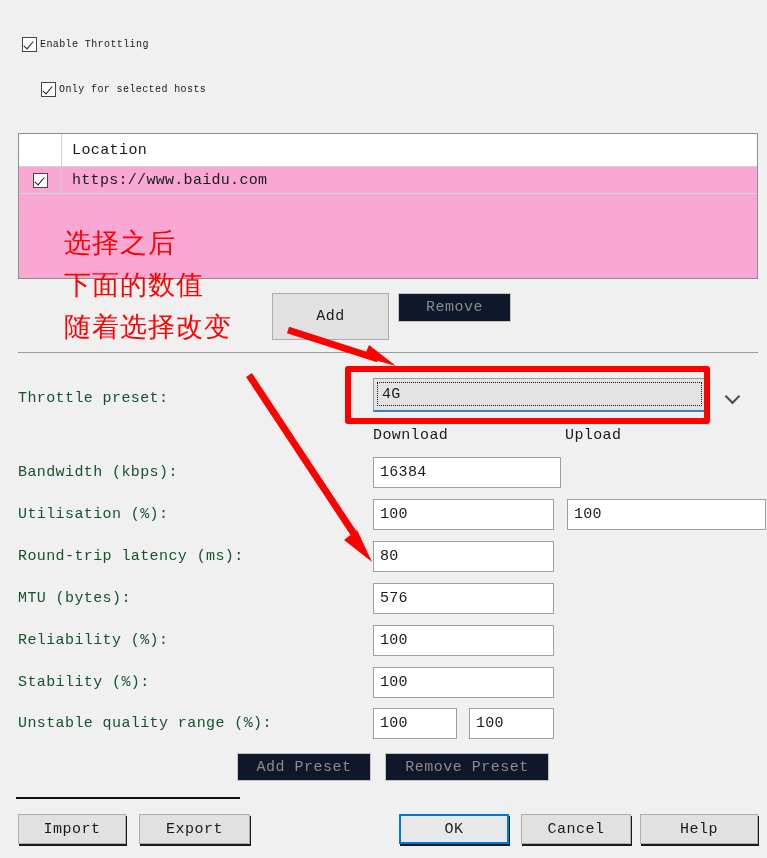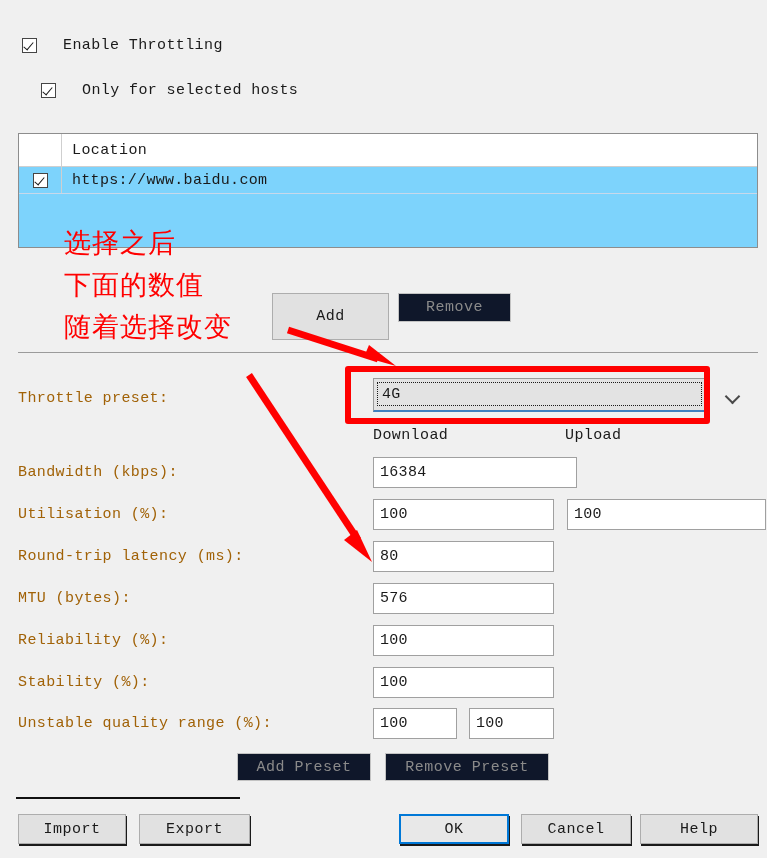--- a/index.html
+++ b/index.html
@@ -42,34 +42,34 @@
     position: absolute;
     left: 3px;
     top: 1px;
     width: 4px;
     height: 9px;
     border: solid #1a1a1a;
     border-width: 0 1.6px 1.6px 0;
     transform: rotate(40deg);
   }
   .cblabel {
-    margin-left: 26px;
-    font-size: 15px;
+    margin-left: 3px;
+    font-size: 10px;
     letter-spacing: 0.4px;
     white-space: nowrap;
   }
 
   
   .table {
     position: absolute;
     left: 18px;
     top: 133px;
     width: 740px;
-    height: 115px;
-    background: #7dd3fc;
+    height: 146px;
+    background: #f9a8d4;
     border: 1px solid #8d8d8d;
     box-sizing: border-box;
     overflow: hidden;
   }
   .thead {
     display: flex;
     height: 32px;
     border-bottom: 1px solid #cfcfcf;
     background: #ffffff;
   }
@@ -150,21 +150,21 @@
     height: 0;
     border-top: 2px solid #111111;
   }
 
   
   .flabel {
     position: absolute;
     font-size: 15px;
     letter-spacing: 0.4px;
     white-space: nowrap;
-    color: #a16207;
+    color: #14532d;
   }
   .colhdr {
     position: absolute;
     font-size: 15px;
     letter-spacing: 0.4px;
     color: #1a1a1a;
   }
   .tinput {
     position: absolute;
     background: #ffffff;
@@ -307,21 +307,21 @@
     </div>
     <div class="combo-arrow">
       <span class="chev"></span>
     </div>
   </div>
 
   <div class="colhdr" style="left:373px; top:427px;">Download</div>
   <div class="colhdr" style="left:565px; top:427px;">Upload</div>
 
   <div class="flabel" style="left:18px; top:464px;">Bandwidth (kbps):</div>
-  <div class="tinput" style="left:373px; top:457px; width:204px; height:31px;">16384</div>
+  <div class="tinput" style="left:373px; top:457px; width:188px; height:31px;">16384</div>
 
   <div class="flabel" style="left:18px; top:506px;">Utilisation (%):</div>
   <div class="tinput" style="left:373px; top:499px; width:181px; height:31px;">100</div>
   <div class="tinput" style="left:567px; top:499px; width:199px; height:31px;">100</div>
 
   <div class="flabel" style="left:18px; top:548px;">Round-trip latency (ms):</div>
   <div class="tinput" style="left:373px; top:541px; width:181px; height:31px;">80</div>
 
   <div class="flabel" style="left:18px; top:590px;">MTU (bytes):</div>
   <div class="tinput" style="left:373px; top:583px; width:181px; height:31px;">576</div>

